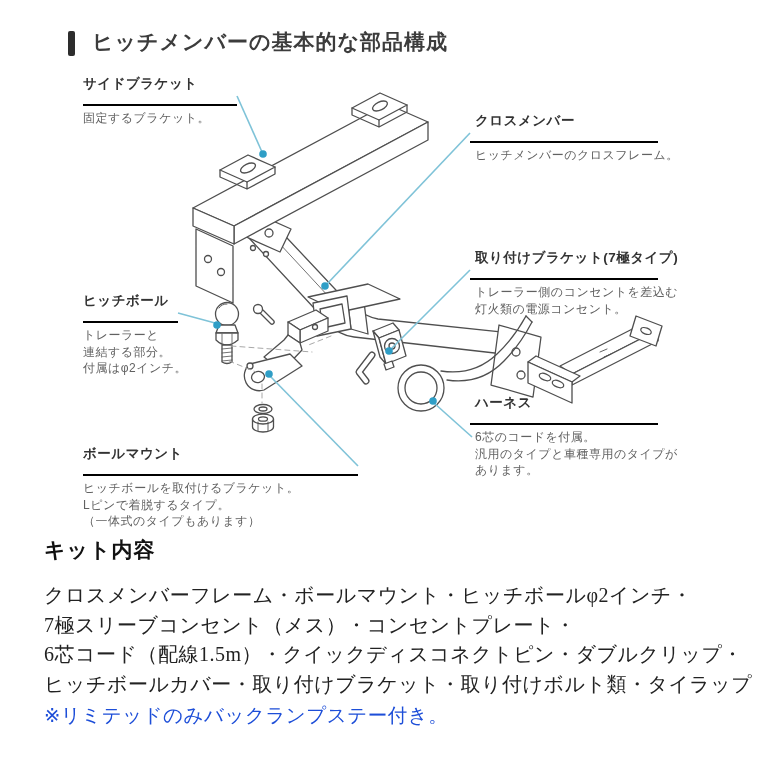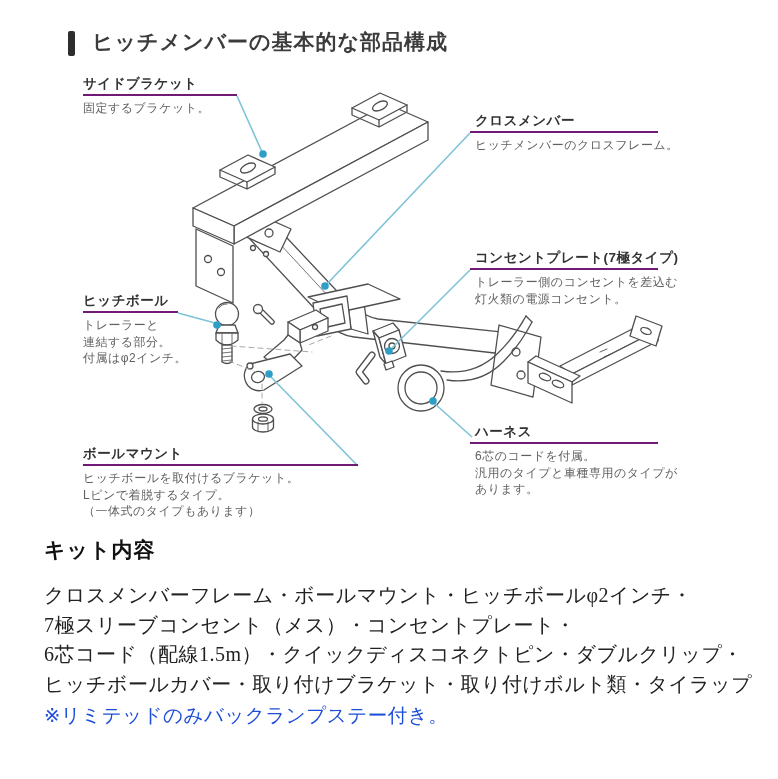--- a/index.html
+++ b/index.html
@@ -9,21 +9,21 @@
   
   .hdr-bar{position:absolute;left:68px;top:31px;width:7px;height:25px;background:#2d2d2d;border-radius:2px;}
   .hdr-title{position:absolute;left:92px;top:28px;font-size:21px;font-weight:bold;color:#3c3c3c;letter-spacing:1px;white-space:nowrap;}
 
   
   .diagram-svg{position:absolute;left:0;top:0;width:778px;height:779px;}
 
   
   .lbl{position:absolute;}
   .lbl .t{font-weight:bold;font-size:13.5px;color:#333;letter-spacing:.5px;white-space:nowrap;
-          padding-bottom:3px;border-bottom:2px solid #701a75;line-height:15px;}
+          padding-bottom:13px;border-bottom:2px solid #000000;line-height:15px;}
   .lbl .d{font-size:12px;color:#616161;line-height:16.5px;margin-top:4px;letter-spacing:.5px;white-space:nowrap;}
   .lbl.right .t,.lbl.right .d{padding-left:5px;}
 
   
   .kit{position:absolute;left:44px;top:536px;width:720px;}
   .kit-h{font-size:21px;font-weight:bold;color:#111;letter-spacing:1px;margin-bottom:17px;}
   .kit-line{font-size:20px;color:#222;line-height:29.5px;letter-spacing:.5px;white-space:nowrap;font-family:Liberation Serif, serif;}
   .notes{position:absolute;left:44px;top:701px;}
   .note-line{font-size:19.5px;color:#1d4ed8;line-height:28px;letter-spacing:.5px;white-space:nowrap;}
 </style>
@@ -182,21 +182,21 @@
 </div>
 
 <div class="lbl right" style="left:470px;top:113px;width:188px">
   <div class="t">クロスメンバー</div>
   <div class="d">
     <div>ヒッチメンバーのクロスフレーム。</div>
   </div>
 </div>
 
 <div class="lbl right" style="left:470px;top:250px;width:188px">
-  <div class="t">コンセントプレート(7極タイプ)</div>
+  <div class="t">取り付けブラケット(7極タイプ)</div>
   <div class="d">
     <div>トレーラー側のコンセントを差込む</div>
     <div>灯火類の電源コンセント。</div>
   </div>
 </div>
 
 <div class="lbl" style="left:83px;top:293px;width:95px">
   <div class="t">ヒッチボール</div>
   <div class="d">
     <div>トレーラーと</div>
@@ -207,21 +207,21 @@
 
 <div class="lbl" style="left:83px;top:446px;width:275px">
   <div class="t">ボールマウント</div>
   <div class="d">
     <div>ヒッチボールを取付けるブラケット。</div>
     <div>Lピンで着脱するタイプ。</div>
     <div>（一体式のタイプもあります）</div>
   </div>
 </div>
 
-<div class="lbl right" style="left:470px;top:424px;width:188px">
+<div class="lbl right" style="left:470px;top:395px;width:188px">
   <div class="t">ハーネス</div>
   <div class="d">
     <div>6芯のコードを付属。</div>
     <div>汎用のタイプと車種専用のタイプが</div>
     <div>あります。</div>
   </div>
 </div>
 
 <div class="kit">
   <div class="kit-h">キット内容</div>

